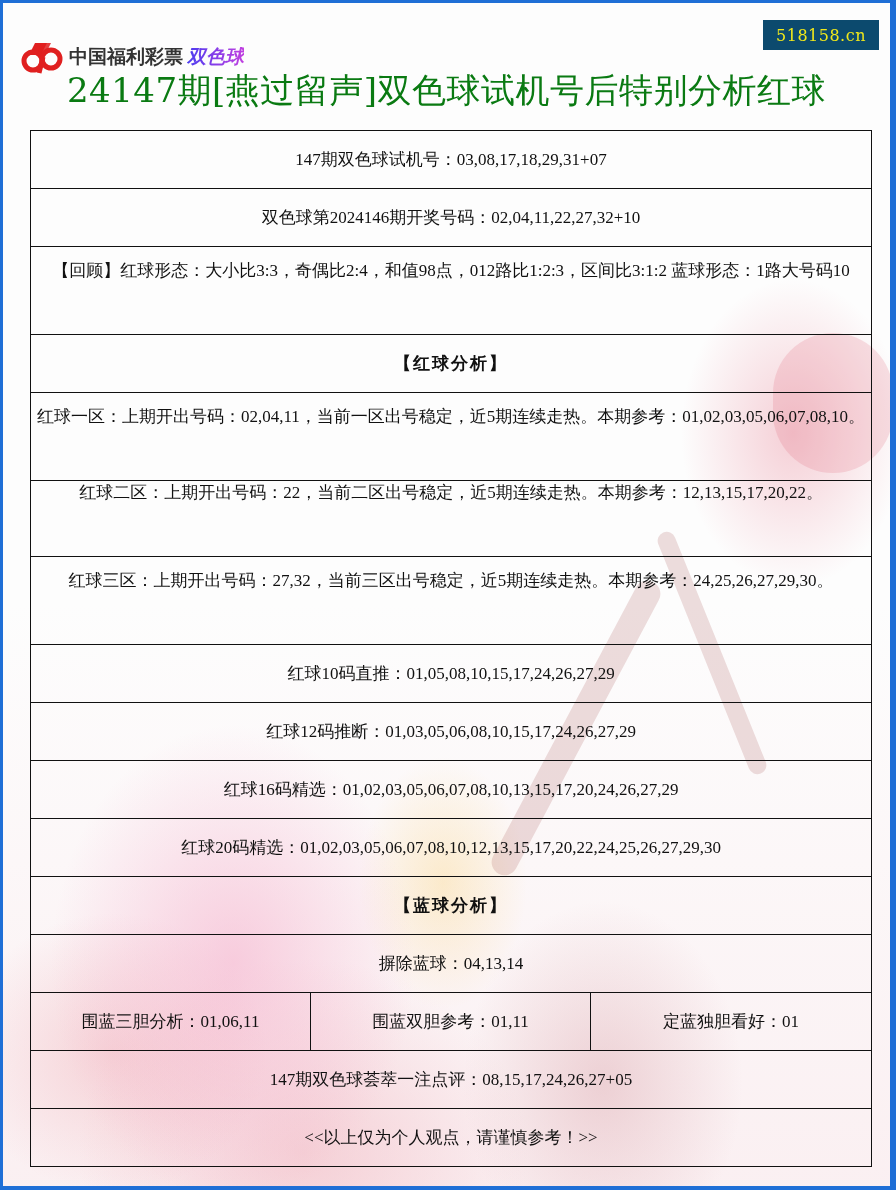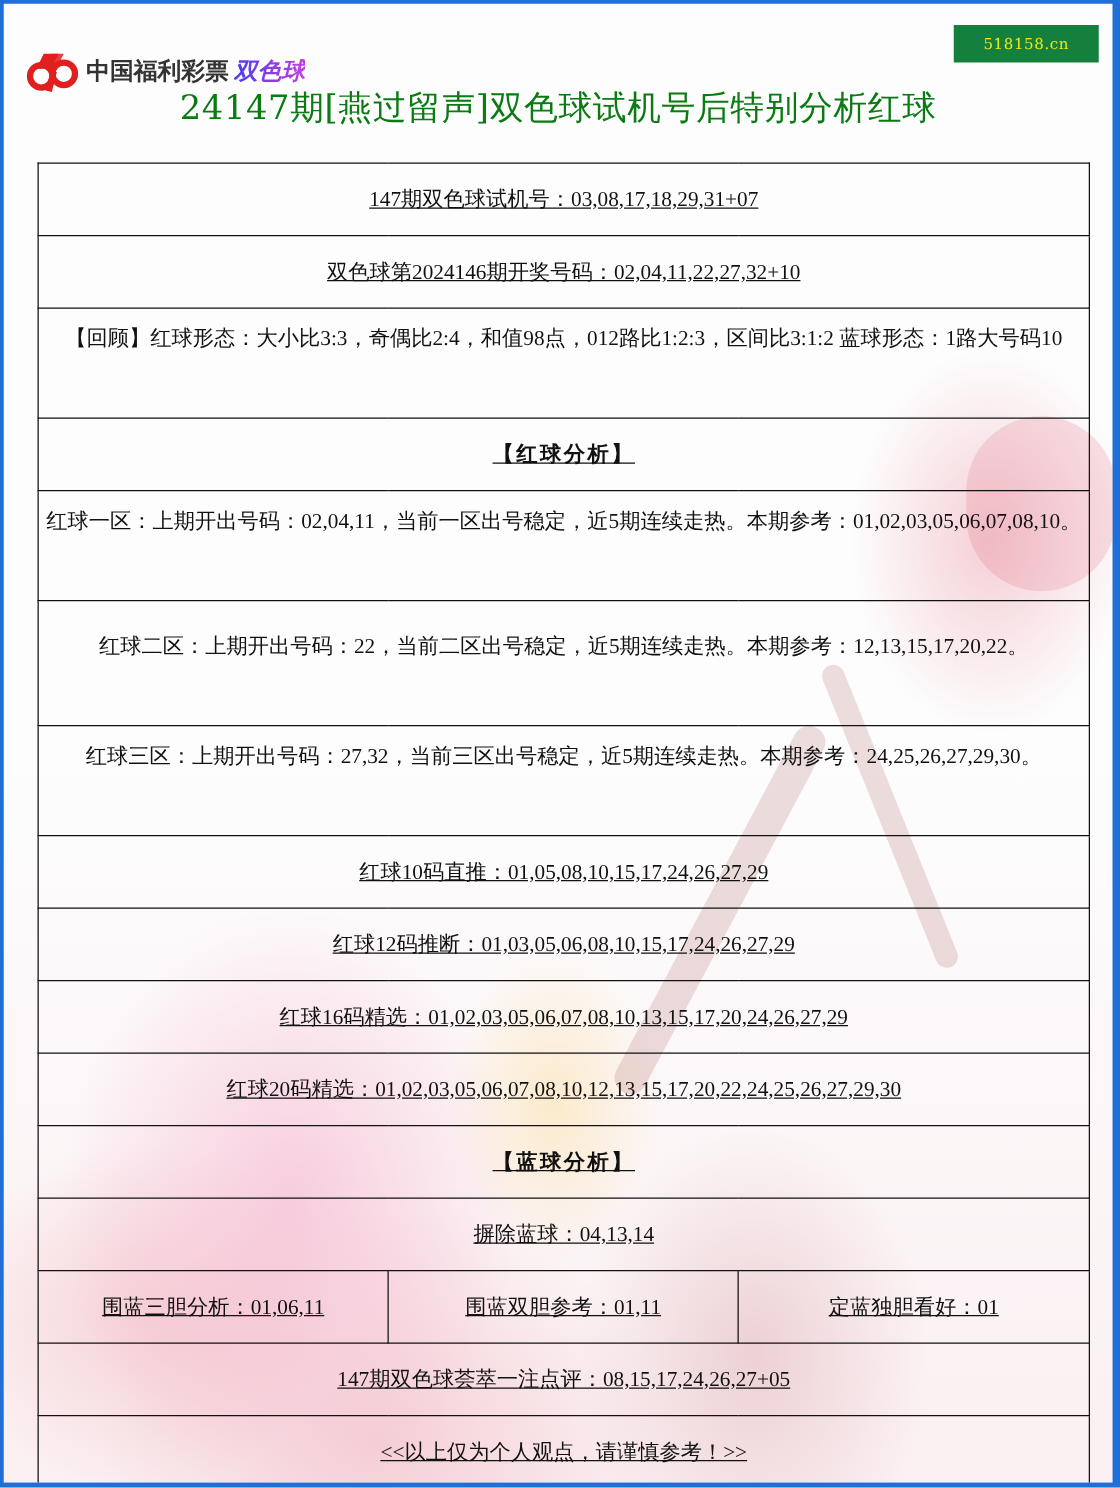--- a/index.html
+++ b/index.html
@@ -36,40 +36,40 @@
     font-family: "DejaVu Sans", sans-serif; font-weight: bold; font-size: 19px; color: #333;
     letter-spacing: 0px;
   }
   .logo-text-b {
     font-family: "DejaVu Sans", sans-serif; font-weight: bold; font-style: italic; font-size: 19px;
     background: linear-gradient(90deg, #4b3cf0, #c13fe0);
     -webkit-background-clip: text; background-clip: text; color: transparent;
   }
   .site-badge {
     position: absolute; left: 760px; top: 17px; width: 116px; height: 30px;
-    background: #15803d; color: #f1e81a; font-family: "DejaVu Serif", serif; font-size: 12px;
+    background: #0c4a6e; color: #f1e81a; font-family: "DejaVu Serif", serif; font-size: 16px;
     display: flex; align-items: center; justify-content: center; letter-spacing: 0.5px;
   }
   .title {
     position: absolute; left: 0; top: 65px; width: 100%; text-align: center;
-    font-size: 27px; color: #0a7a12; font-family: "DejaVu Serif", "Liberation Serif", serif;
+    font-size: 34px; color: #0a7a12; font-family: "DejaVu Serif", "Liberation Serif", serif;
     letter-spacing: 0.5px; white-space: nowrap;
   }
   table.main {
     position: absolute; left: 27px; top: 127px; width: 841px;
     border-collapse: collapse; table-layout: fixed;
     font-family: "Liberation Serif", "DejaVu Serif", serif; font-size: 17px; color: #111;
   }
   table.main td {
     border: 1.5px solid #111; padding: 0 5px; text-align: center; vertical-align: middle;
     background: transparent;
   }
   td.left { text-align: left; line-height: 23px; padding: 0 4px; }
   td.bold { font-weight: bold; letter-spacing: 2px; }
-  .h58 { height: 57px; text-decoration: underline; }
+  .h58 { height: 57px; }
   .h76 { height: 75px; }
 </style>
 </head>
 <body>
 
 <div class="frame">
   <div class="bg-wash"></div>
   <div class="stem" style="left:560px;top:560px;width:26px;height:330px;transform:rotate(28deg);"></div>
   <div class="stem" style="left:700px;top:520px;width:18px;height:260px;transform:rotate(-22deg);"></div>
   <div class="stem" style="left:770px;top:330px;width:120px;height:140px;border-radius:60px;background:rgba(220,90,110,0.18);"></div>
@@ -107,21 +107,21 @@
     <tr>
       <td colspan="3" class="h76 left" style="vertical-align:top;padding-top:12px;margin-top:16px;">【回顾】红球形态：大小比3:3，奇偶比2:4，和值98点，012路比1:2:3，区间比3:1:2 蓝球形态：1路大号码10</td>
     </tr>
     <tr>
       <td colspan="3" class="h58 bold">【红球分析】</td>
     </tr>
     <tr>
       <td colspan="3" class="h76 left" style="vertical-align:top;padding-top:12px;">红球一区：上期开出号码：02,04,11，当前一区出号稳定，近5期连续走热。本期参考：01,02,03,05,06,07,08,10。</td>
     </tr>
     <tr>
-      <td colspan="3" class="h76 left" style="vertical-align:top;padding-top:24px;">红球二区：上期开出号码：22，当前二区出号稳定，近5期连续走热。本期参考：12,13,15,17,20,22。</td>
+      <td colspan="3" class="h76 left" style="vertical-align:top;padding-top:0;">红球二区：上期开出号码：22，当前二区出号稳定，近5期连续走热。本期参考：12,13,15,17,20,22。</td>
     </tr>
     <tr>
       <td colspan="3" class="h76 left" style="vertical-align:top;padding-top:12px;margin-left:48px;">红球三区：上期开出号码：27,32，当前三区出号稳定，近5期连续走热。本期参考：24,25,26,27,29,30。</td>
     </tr>
     <tr>
       <td colspan="3" class="h58">红球10码直推：01,05,08,10,15,17,24,26,27,29</td>
     </tr>
     <tr>
       <td colspan="3" class="h58">红球12码推断：01,03,05,06,08,10,15,17,24,26,27,29</td>
     </tr>

